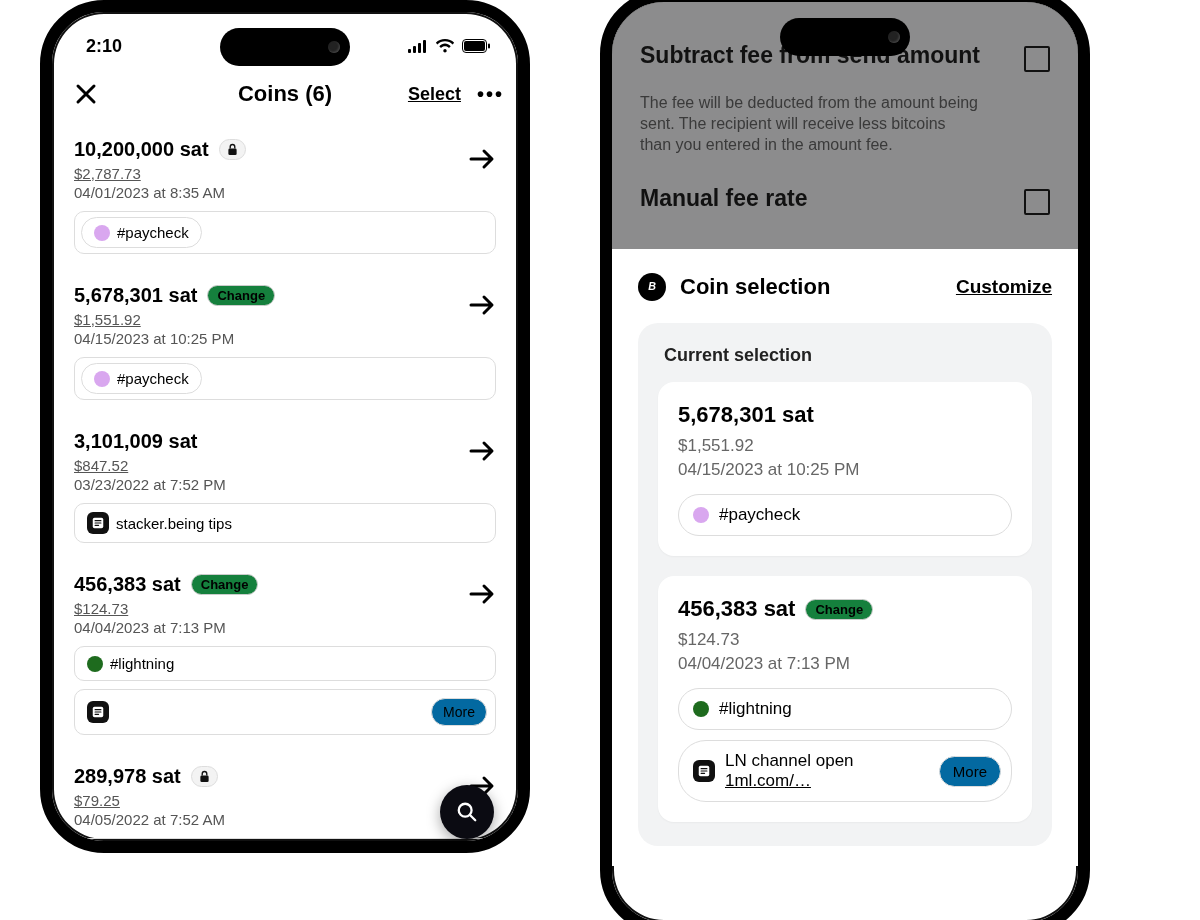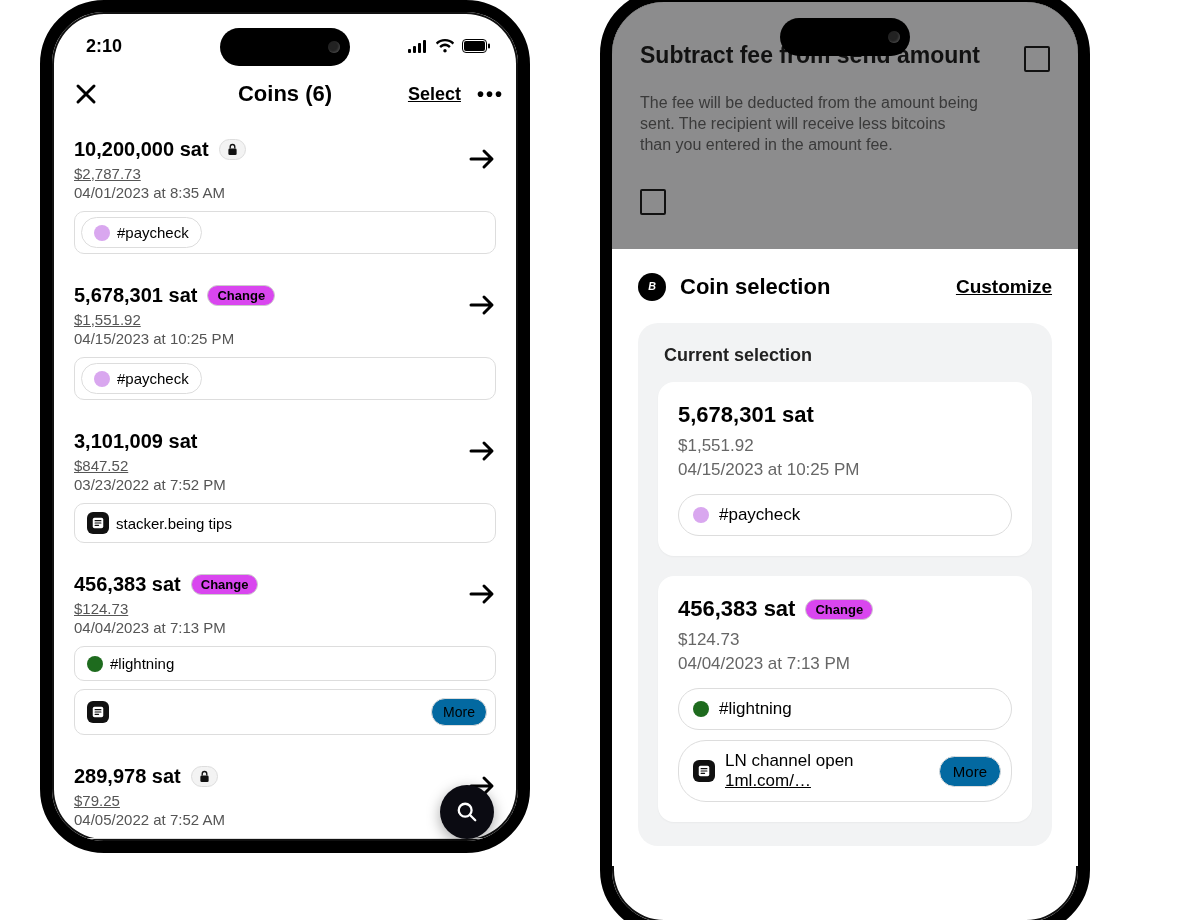--- a/index.html
+++ b/index.html
@@ -87,21 +87,21 @@
   .lock-badge {
     display: inline-flex; align-items: center; justify-content: center;
     padding: 3px 7px;
     border: 1px solid #ddd; border-radius: 14px;
     background: #f3f3f3;
   }
   .change-badge {
     font-size: 13px; font-weight: 600;
     padding: 2px 9px;
     border: 1px solid #ccc; border-radius: 12px;
-    background: #d946ef;
+    background: #15803d;
   }
   .fiat { color: #555; font-size: 15px; margin-top: 4px; text-decoration: underline; }
   .ts { color: #555; font-size: 15px; margin-top: 2px; }
   .tags-row { margin-top: 10px; display: flex; gap: 8px; flex-wrap: wrap; align-items: center; }
   .tag {
     display: inline-flex; align-items: center; gap: 7px;
     border: 1px solid #ddd; border-radius: 20px;
     padding: 6px 12px; font-size: 15px;
     background: #fff;
   }
@@ -392,20 +392,21 @@
 
       <div class="dimmed">
         <div class="dim-row">
           <div>
             <div class="dim-title">Subtract fee from send amount</div>
             <div class="dim-sub">The fee will be deducted from the amount being sent. The recipient will receive less bitcoins than you entered in the amount fee.</div>
           </div>
           <div class="chk"></div>
         </div>
         <div class="dim-row" style="padding-bottom:6px">
+          <div class="dim-title">Manual fee rate</div>
           <div class="chk"></div>
         </div>
       </div>
 
       <div class="sheet">
         <div class="sheet-head">
           <div class="sheet-head-left">
             <span class="btc-circ">
               <svg width="16" height="16" viewBox="0 0 24 24">
                   <text x="12" y="17" text-anchor="middle" font-size="16" font-weight="800" fill="#fff" font-style="italic">B</text>

